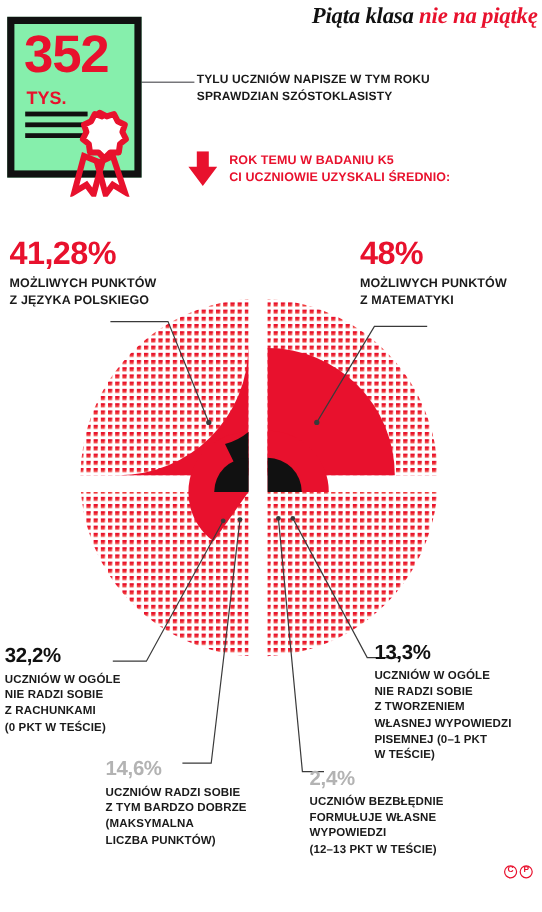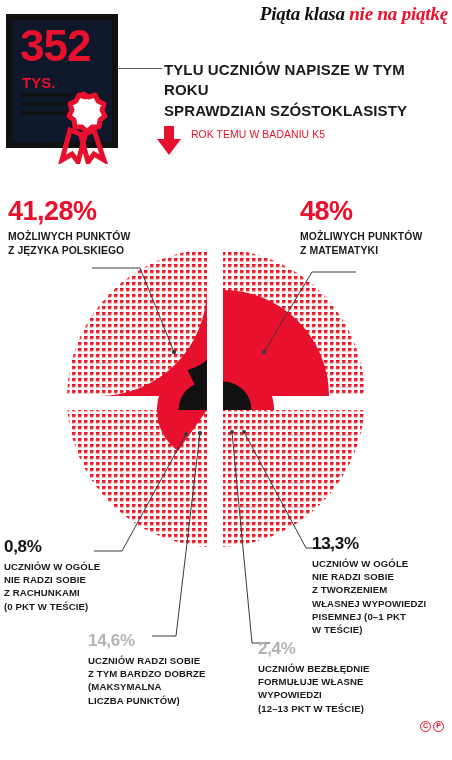--- a/index.html
+++ b/index.html
@@ -13,21 +13,21 @@
     overflow: hidden;
   }
   .stage { position: absolute; inset: 0; }
 
   
   .cert-box {
     position: absolute;
     left: 6px; top: 14px;
     width: 112px; height: 134px;
     border: 6px solid #111111;
-    background: #0f172a;
+    background: #86efac;
     z-index: 3;
   }
   .cert-num {
     position: absolute;
     left: 8px; top: 4px;
     font-size: 44px;
     font-weight: 700;
     color: #e8112d;
     letter-spacing: -1px;
     line-height: 1;
@@ -82,37 +82,37 @@
     position: absolute;
     left: 102px; top: 66px;
     width: 4px; height: 4px;
     border-radius: 50%;
     background: #55555a;
   }
   .top-caption {
     position: absolute;
     left: 164px; top: 60px;
     width: 278px;
-    font-size: 15px;
+    font-size: 10px;
     font-weight: 600;
     line-height: 1.35;
     color: #1a1a1a;
     letter-spacing: 0.1px;
   }
 
   .k5-block {
     position: absolute;
     left: 156px; top: 126px;
     display: flex;
     align-items: flex-start;
     gap: 9px;
   }
   .k5-text {
     font-size: 10.4px;
-    font-weight: 400;
+    font-weight: 700;
     line-height: 1.35;
     color: #e8112d;
     letter-spacing: 0.1px;
     padding-top: 2px;
   }
 
   
   .stat-pl { position: absolute; left: 8px; top: 198px; width: 190px; }
   .stat-ma { position: absolute; left: 300px; top: 198px; width: 150px; }
   .big-pct {
@@ -297,36 +297,37 @@
   <div class="lead-line-1"></div>
   <div class="top-caption" style="white-space:pre-line">TYLU UCZNIÓW NAPISZE W TYM ROKU
 SPRAWDZIAN SZÓSTOKLASISTY</div>
 
   <div class="k5-block">
     <svg width="26" height="30" viewBox="0 0 26 30">
       <path d="M8 0 h10 v13 h7 L13 29 L1 13 h7 Z" fill="#e8112d"></path>
     </svg>
     <div class="k5-text">
       <div>ROK TEMU W BADANIU K5</div>
+      <div>CI UCZNIOWIE UZYSKALI ŚREDNIO:</div>
     </div>
   </div>
 
   <div class="stat-pl">
     <div class="big-pct">41,28%</div>
     <div class="big-sub" style="white-space:pre-line">MOŻLIWYCH PUNKTÓW
 Z JĘZYKA POLSKIEGO</div>
   </div>
   <div class="stat-ma">
     <div class="big-pct">48%</div>
     <div class="big-sub" style="white-space:pre-line">MOŻLIWYCH PUNKTÓW
 Z MATEMATYKI</div>
   </div>
 
   <div class="cl cl-a">
-    <div class="pct dark">0,8%</div>
+    <div class="pct dark">32,2%</div>
     <div class="txt" style="white-space:pre-line">UCZNIÓW W OGÓLE
 NIE RADZI SOBIE
 Z RACHUNKAMI
 (0 PKT W TEŚCIE)</div>
   </div>
   <div class="cl cl-b">
     <div class="pct grey">14,6%</div>
     <div class="txt" style="white-space:pre-line">UCZNIÓW RADZI SOBIE
 Z TYM BARDZO DOBRZE
 (MAKSYMALNA

